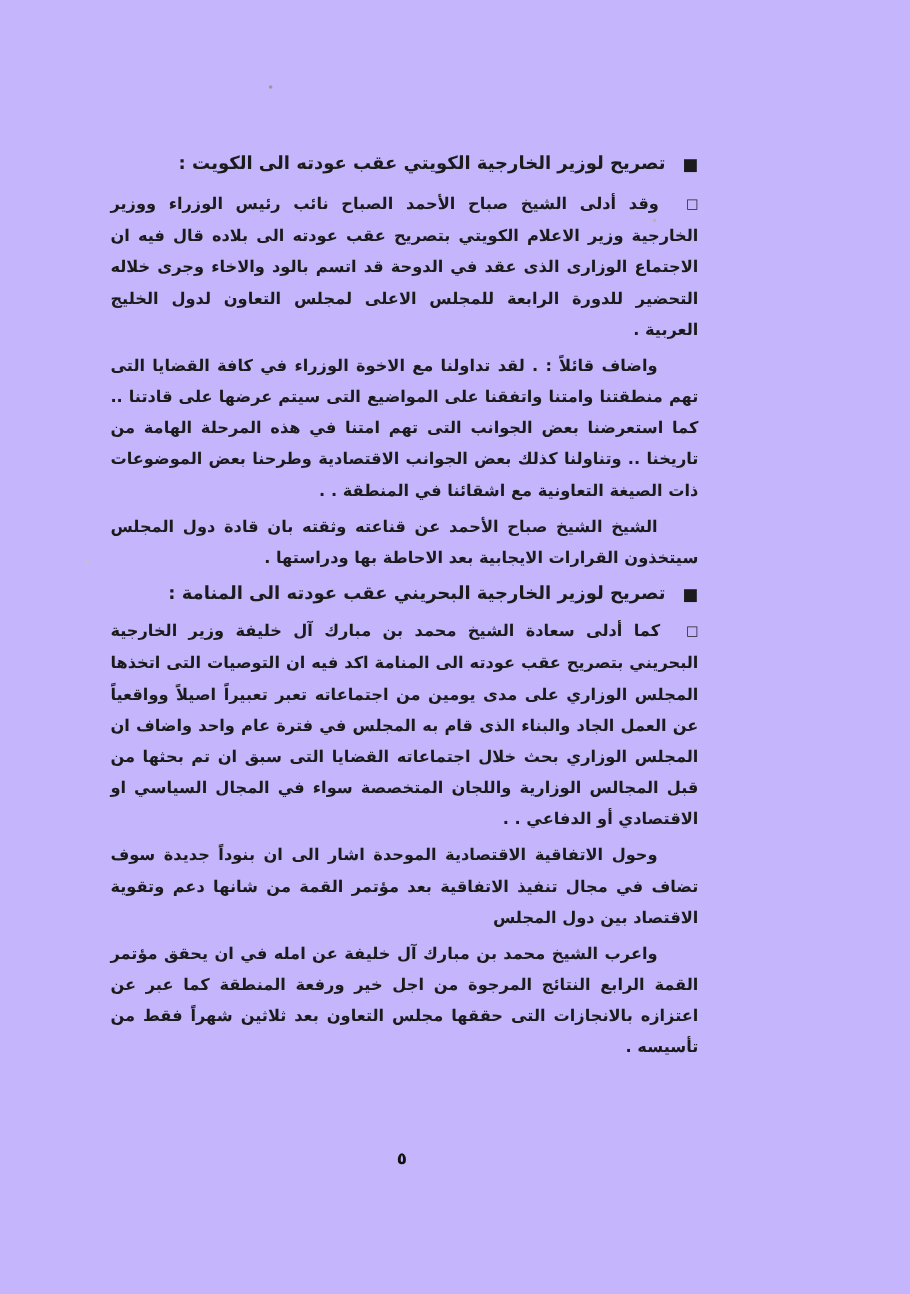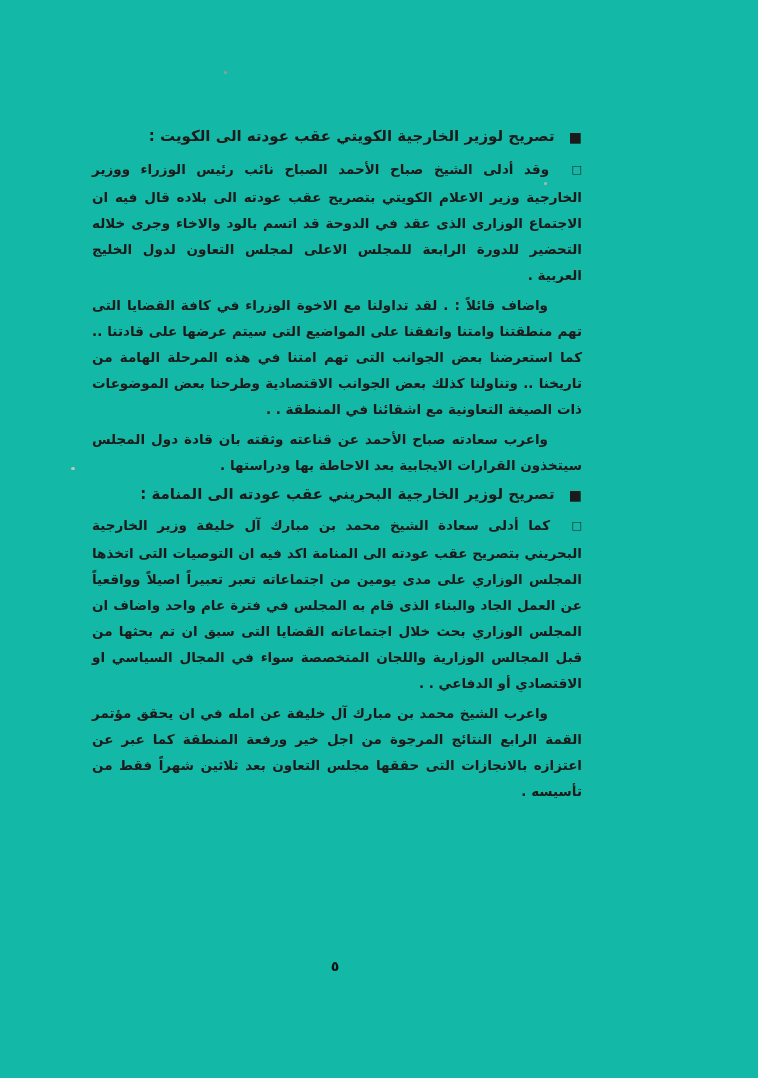--- a/index.html
+++ b/index.html
@@ -1,19 +1,19 @@
 <!DOCTYPE html>
 <html lang="ar"><head>
 <meta charset="utf-8">
 <style>
   html,body{margin:0;padding:0;background:#ffffff;}
   .page{
     position:relative;
     width:758px;height:1078px;
-    background:#14b8a6;
+    background:#c4b5fd;
     overflow:hidden;
     font-family:"DejaVu Sans",sans-serif;
     color:#1b1b1b;
   }
   .content{
     position:absolute;
     top:124px;
     left:88px;
     width:494px;
     direction:rtl;
@@ -80,35 +80,38 @@
       </h2>
 
       <p class="para lead">
         <span class="sq-open">□</span>
         <span>وقد أدلى الشيخ صباح الأحمد الصباح نائب رئيس الوزراء ووزير الخارجية وزير الاعلام الكويتي بتصريح عقب عودته الى بلاده قال فيه ان الاجتماع الوزارى الذى عقد في الدوحة قد اتسم بالود والاخاء وجرى خلاله التحضير للدورة الرابعة للمجلس الاعلى لمجلس التعاون لدول الخليج العربية .</span>
       </p>
       <p class="para">
         <span>واضاف قائلاً : . لقد تداولنا مع الاخوة الوزراء في كافة القضايا التى تهم منطقتنا وامتنا واتفقنا على المواضيع التى سيتم عرضها على قادتنا .. كما استعرضنا بعض الجوانب التى تهم امتنا في هذه المرحلة الهامة من تاريخنا .. وتناولنا كذلك بعض الجوانب الاقتصادية وطرحنا بعض الموضوعات ذات الصيغة التعاونية مع اشقائنا في المنطقة . .</span>
       </p>
       <p class="para">
-        <span>واعرب سعادته صباح الأحمد عن قناعته وثقته بان قادة دول المجلس سيتخذون القرارات الايجابية بعد الاحاطة بها ودراستها .</span>
+        <span>الشيخ الشيخ صباح الأحمد عن قناعته وثقته بان قادة دول المجلس سيتخذون القرارات الايجابية بعد الاحاطة بها ودراستها .</span>
       </p>
     </section>
 
     <section class="sec sec-2">
       <h2 class="heading">
         <span class="sq-filled">■</span>
         <span>تصريح لوزير الخارجية البحريني عقب عودته الى المنامة :</span>
       </h2>
 
       <p class="para lead">
         <span class="sq-open">□</span>
         <span>كما أدلى سعادة الشيخ محمد بن مبارك آل خليفة وزير الخارجية البحريني بتصريح عقب عودته الى المنامة اكد فيه ان التوصيات التى اتخذها المجلس الوزاري على مدى يومين من اجتماعاته تعبر تعبيراً اصيلاً وواقعياً عن العمل الجاد والبناء الذى قام به المجلس في فترة عام واحد واضاف ان المجلس الوزاري بحث خلال اجتماعاته القضايا التى سبق ان تم بحثها من قبل المجالس الوزارية واللجان المتخصصة سواء في المجال السياسي او الاقتصادي أو الدفاعي . .</span>
       </p>
       <p class="para">
+        <span>وحول الاتفاقية الاقتصادية الموحدة اشار الى ان بنوداً جديدة سوف تضاف في مجال تنفيذ الاتفاقية بعد مؤتمر القمة من شانها دعم وتقوية الاقتصاد بين دول المجلس</span>
+      </p>
+      <p class="para">
         <span>واعرب الشيخ محمد بن مبارك آل خليفة عن امله في ان يحقق مؤتمر القمة الرابع النتائج المرجوة من اجل خير ورفعة المنطقة كما عبر عن اعتزازه بالانجازات التى حققها مجلس التعاون بعد ثلاثين شهراً فقط من تأسيسه .</span>
       </p>
     </section>
 
   </main>
 
   <div class="page-number">٥</div>
 
 </div>
 

